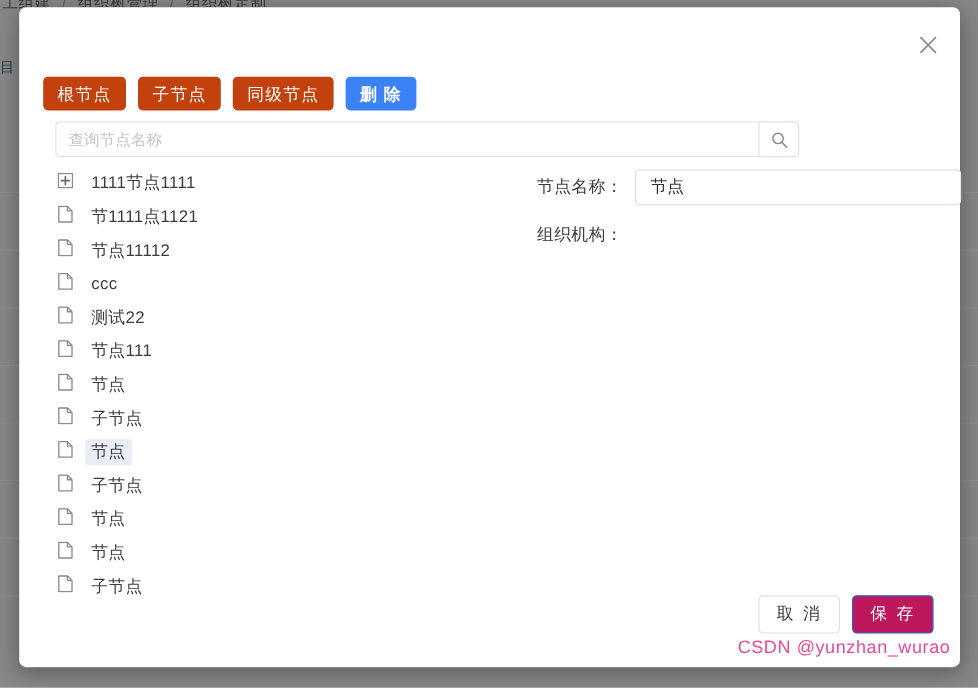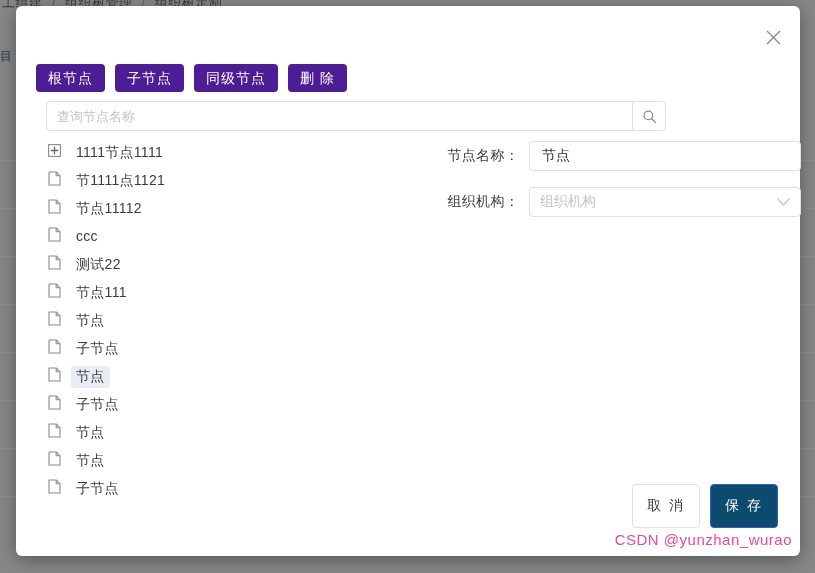--- a/index.html
+++ b/index.html
@@ -101,22 +101,22 @@
     color: #fff;
     font-size: 14px;
     font-family: inherit;
     padding: 0 12px;
     height: 28px;
     line-height: 28px;
     cursor: pointer;
     letter-spacing: 1px;
     white-space: nowrap;
   }
-  .act-btn.blue { background: #4c1d95; }
-  .act-btn.red  { background: #4c1d95; font-weight: normal; }
+  .act-btn.blue { background: #c2410c; }
+  .act-btn.red  { background: #3b82f6; font-weight: bold; }
 
   
   #search-row {
     position: absolute;
     left: 30px;
     top: 95px;
     width: 620px;
     height: 30px;
     display: flex;
     box-sizing: border-box;
@@ -234,36 +234,36 @@
 
   
   #footer {
     position: absolute;
     right: 22px;
     bottom: 28px;
     display: flex;
     gap: 10px;
   }
   .foot-btn {
-    height: 44px;
+    height: 32px;
     min-width: 62px;
     padding: 0 14px;
     border-radius: 4px;
     font-size: 14px;
     font-family: inherit;
     cursor: pointer;
     letter-spacing: 2px;
   }
   .foot-btn.cancel {
     background: #fff;
     border: 1px solid #dcdfe6;
     color: #3c3c3c;
   }
   .foot-btn.save {
-    background: #0c4a6e;
+    background: #be185d;
     border: 1px solid #2f5fcd;
     color: #fff;
   }
 
   #watermark {
     position: absolute;
     right: 8px;
     bottom: 8px;
     font-size: 15px;
     color: #ec4899;
@@ -442,26 +442,20 @@
 
   <div id="form">
       <div class="form-row">
         <div class="form-label">节点名称：</div>
         <div class="form-control">
           <input type="text" value="节点" style="">
         </div>
       </div>
       <div class="form-row">
         <div class="form-label">组织机构：</div>
-        <div class="form-control">
-          <span class="select-placeholder">组织机构</span>
-          <span class="caret"><svg width="13" height="9" viewBox="0 0 13 9" aria-hidden="true">
-              <path d="M1 1 L6.5 7 L12 1" stroke="#c0c4cc" stroke-width="1.2" fill="none" stroke-linecap="round"></path>
-            </svg></span>
-        </div>
       </div>
     </div>
 
   <div id="footer">
     <button class="foot-btn cancel">取 消</button>
     <button class="foot-btn save">保 存</button>
   </div>
 
   <div id="watermark">CSDN @yunzhan_wurao</div>
 </div>

